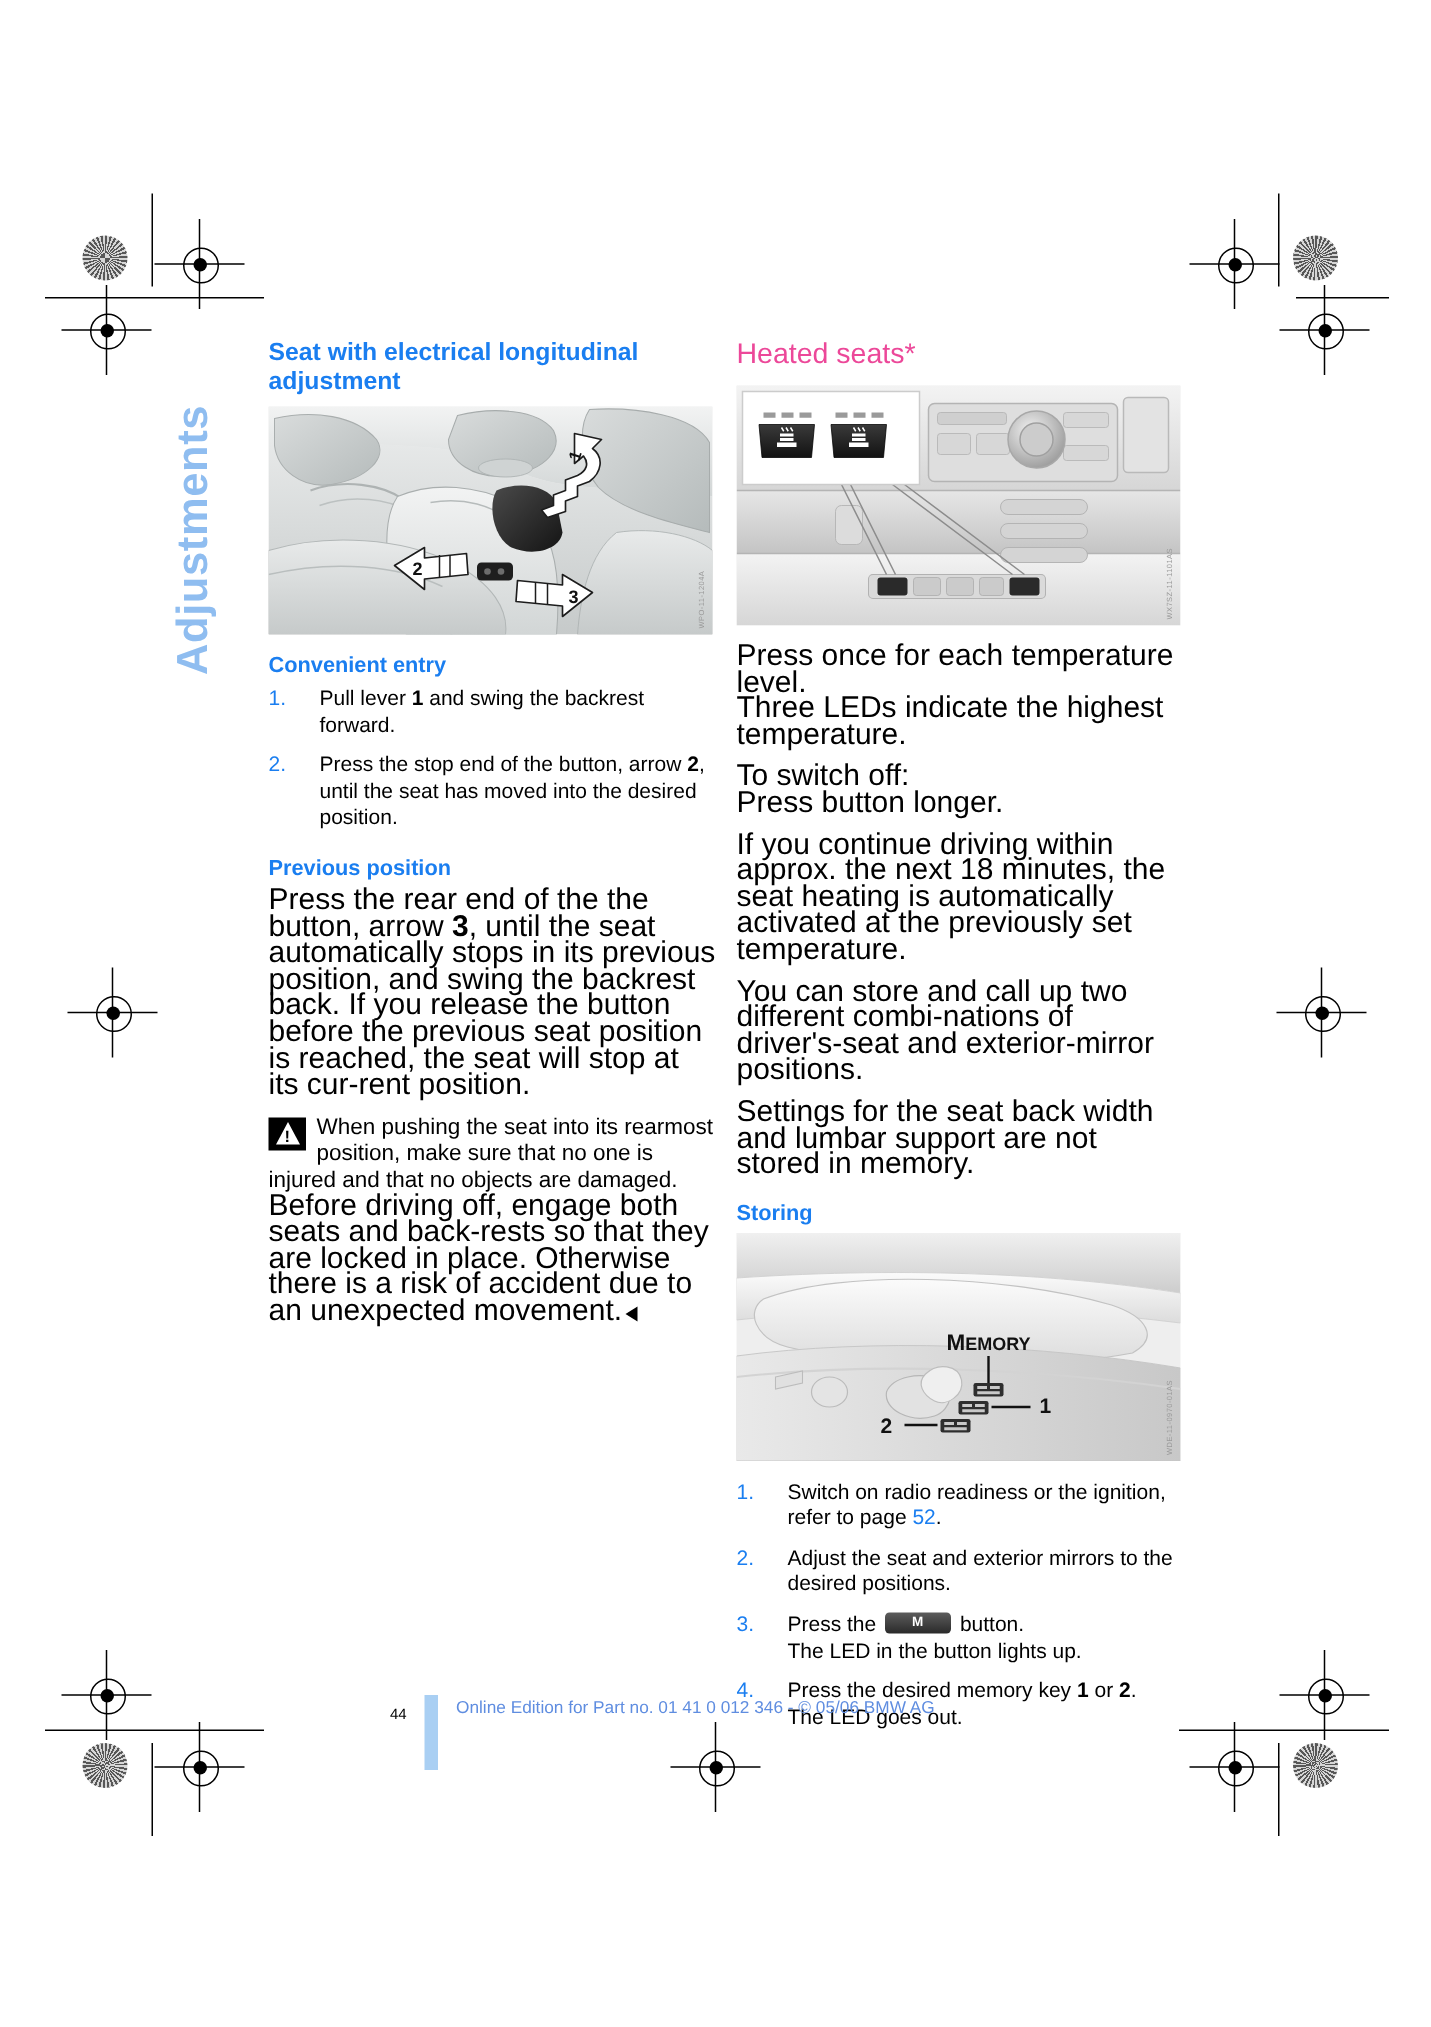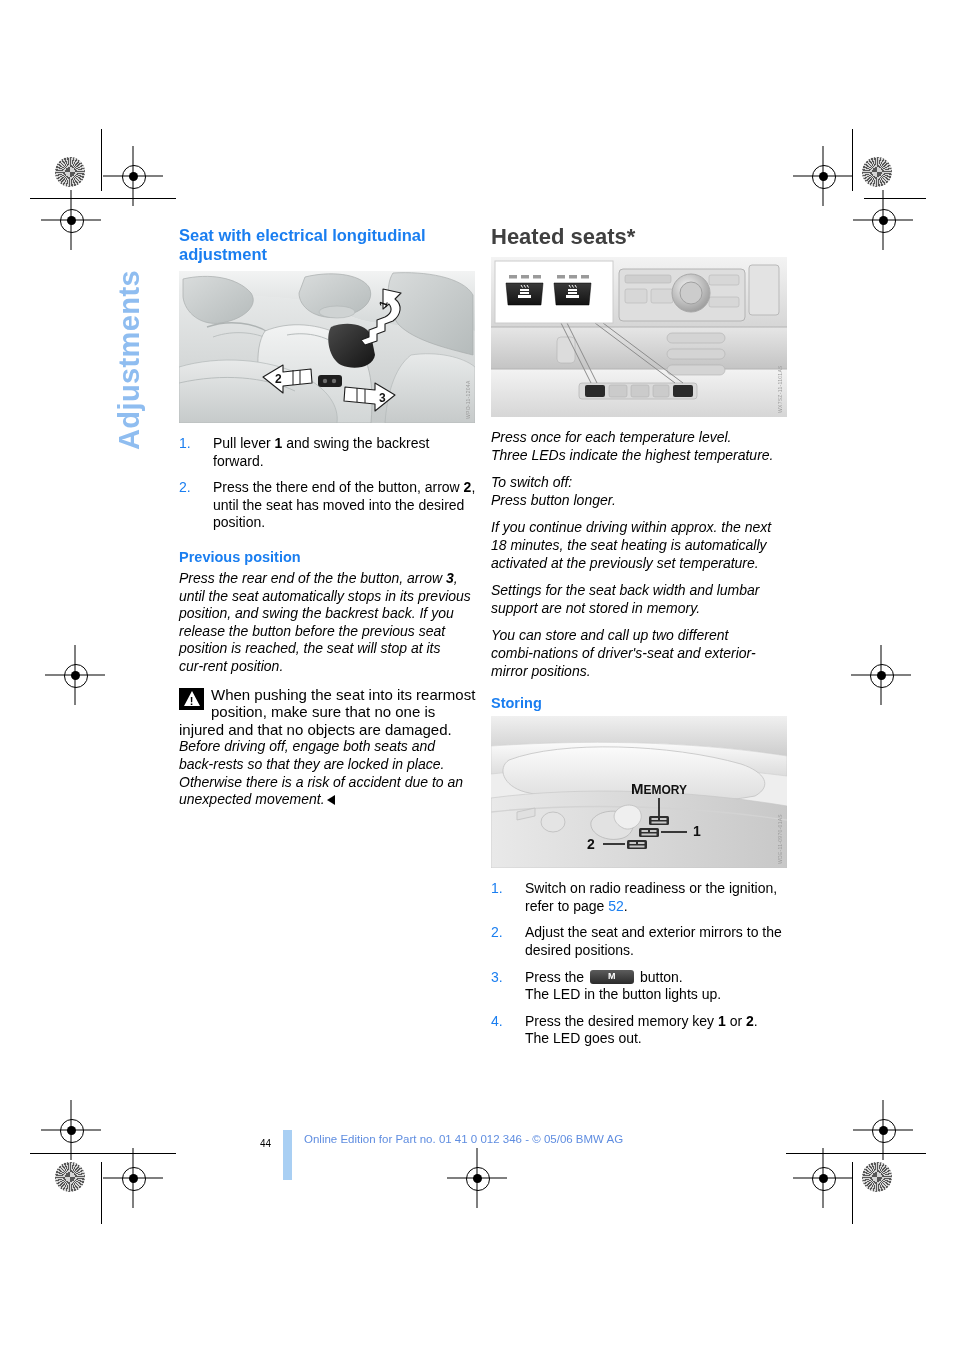--- a/index.html
+++ b/index.html
@@ -36,26 +36,26 @@
 
   
   .col{position:absolute;top:226px;width:298px;}
   .col-left{left:179px;}
   .col-right{left:491px;}
 
   h2.blue{
     color:#1a7ef0;font-size:16.5px;font-weight:bold;margin:0 0 7px 0;line-height:19px;
   }
   h1.blue{
-    color:#404040;font-size:22px;font-weight:bold;margin:0 0 9px 0;line-height:22px;
+    color:#ec4899;font-size:19px;font-weight:normal;margin:0 0 9px 0;line-height:22px;
   }
   h3.blue{
     color:#1a7ef0;font-size:14.5px;font-weight:bold;margin:0 0 4px 0;line-height:18px;
   }
-  p{margin:0 0 10px 0;font-size:14px;line-height:17.6px;font-style:italic;}
+  p{margin:0 0 10px 0;font-size:20px;line-height:17.6px;}
   p.tight{margin-bottom:0;}
 
   .figure{
     width:296px;background:#f1f1f1;position:relative;margin:0 0 12px 0;
     border:0;overflow:hidden;
   }
   .figcredit{
     position:absolute;right:1px;bottom:4px;width:9px;height:74px;
     font-size:5px;color:#9a9a9a;writing-mode:vertical-rl;
     transform:rotate(180deg);letter-spacing:.3px;overflow:hidden;
@@ -272,27 +272,28 @@
             <path d="M216 124 L196 112 L196 119 L166 116 L165 130 L196 133 L196 140 Z" fill="#ffffff" stroke="#1d1d1d" stroke-width="1.1" stroke-linejoin="round"></path>
             <line x1="178" y1="117" x2="178" y2="131" stroke="#1d1d1d" stroke-width="1"></line>
             <line x1="186" y1="118" x2="186" y2="132" stroke="#1d1d1d" stroke-width="1"></line>
             <text x="200" y="131" font-family="Liberation Sans, sans-serif" font-size="12" font-weight="bold" fill="#111">3</text>
           </g>
         </svg>
       </div>
       <div class="figcredit">WPO-11-1204A</div>
     </div>
 
+    <h3 class="blue">Convenient entry</h3>
 
     <ol class="steps">
       <li>
         <span class="num">1.</span><span>Pull lever </span><b>1</b><span> and swing the backrest forward.</span>
       </li>
       <li>
-        <span class="num">2.</span><span>Press the there end of the button, arrow </span><b>2</b><span>, until the seat has moved into the desired position.</span>
+        <span class="num">2.</span><span>Press the stop end of the button, arrow </span><b>2</b><span>, until the seat has moved into the desired position.</span>
       </li>
     </ol>
 
     <h3 class="blue" style="margin-top:16px;">Previous position</h3>
     <p><span>Press the rear end of the the button, arrow </span><b>3</b><span>, until the seat automatically stops in its previous position, and swing the backrest back. If you release the button before the previous seat position is reached, the seat will stop at its cur‑rent position.</span></p>
 
     <div class="warn">
       <span class="tri"></span><span>When pushing the seat into its rearmost position, make sure that no one is injured and that no objects are damaged.</span>
     </div>
     <p class="tight" style="margin-top:0;"><span>Before driving off, engage both seats and back‑rests so that they are locked in place. Otherwise there is a risk of accident due to an unexpected movement.</span><span class="endmark"></span></p>
@@ -387,22 +388,22 @@
       </div>
       <div class="figcredit">WX7SZ-11-1101AS</div>
     </div>
 
     <p style="white-space:pre-line;">Press once for each temperature level.
 Three LEDs indicate the highest temperature.</p>
     <p style="white-space:pre-line;">To switch off:
 Press button longer.</p>
     <p>If you continue driving within approx. the next 18 minutes, the seat heating is automatically activated at the previously set temperature.</p>
 
+    <p>You can store and call up two different combi‑nations of driver's-seat and exterior-mirror positions.</p>
     <p>Settings for the seat back width and lumbar support are not stored in memory.</p>
-    <p>You can store and call up two different combi‑nations of driver's-seat and exterior-mirror positions.</p>
 
     <h3 class="blue" style="margin-top:14px;">Storing</h3>
 
     <div class="figure" style="height:152px;">
       <div class="art">
         <svg viewBox="0 0 296 152" preserveAspectRatio="none" aria-hidden="true">
           <defs>
             <linearGradient id="mA" x1="0" y1="0" x2="0" y2="1">
               <stop offset="0" stop-color="#fbfbfb"></stop>
                 <stop offset="1" stop-color="#dcdcdc"></stop>

